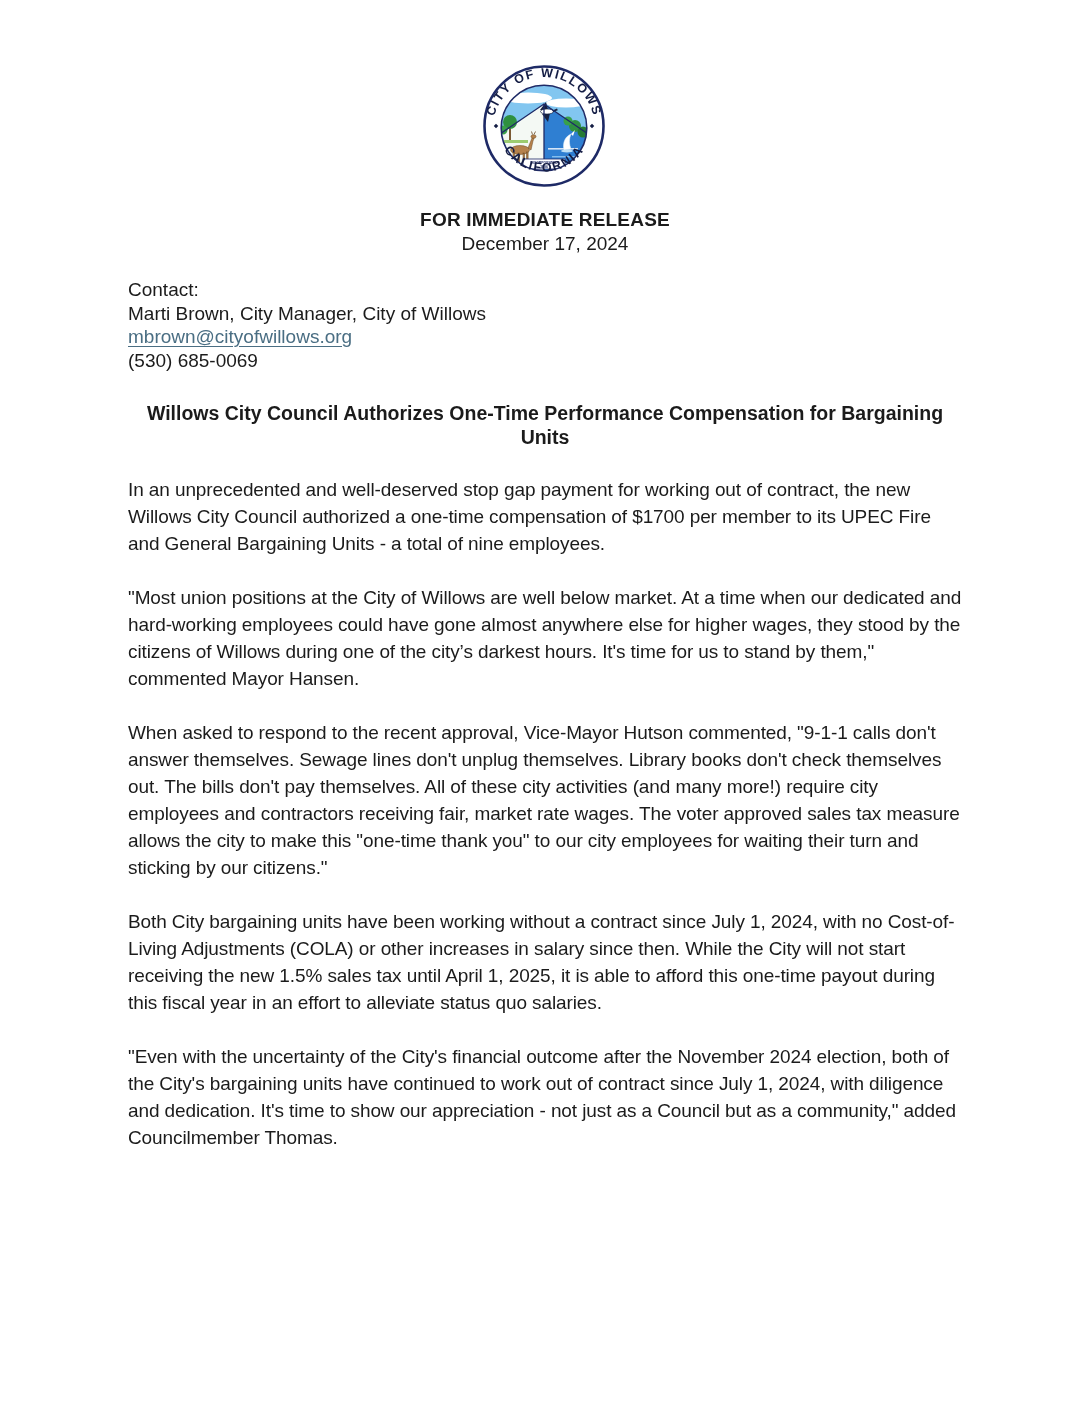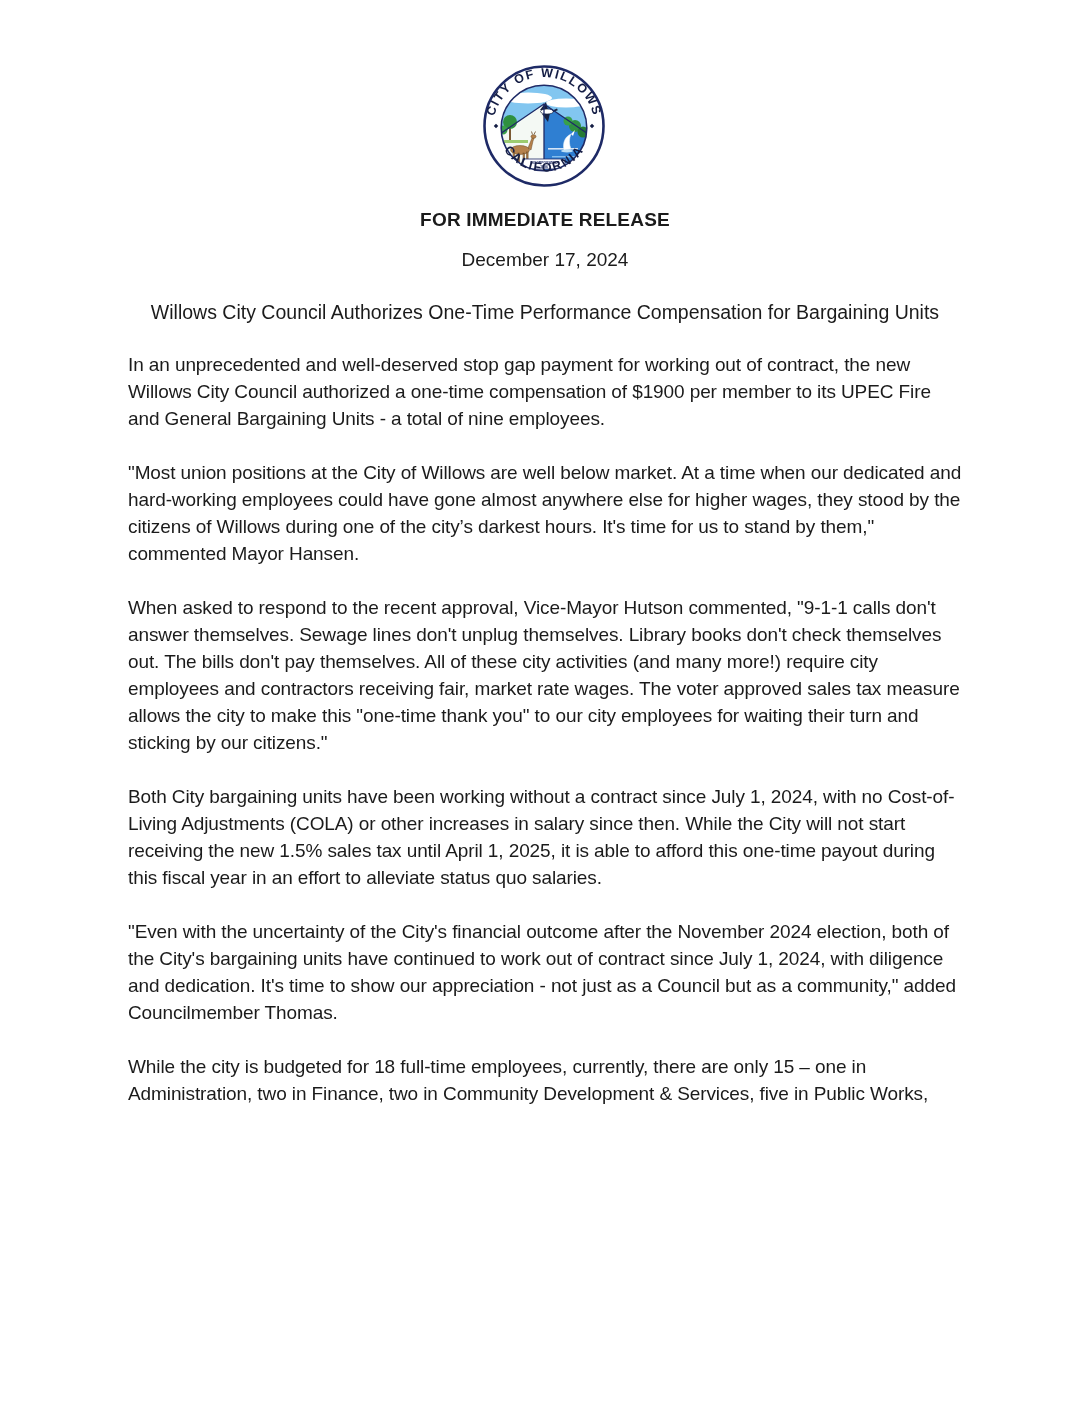--- a/index.html
+++ b/index.html
@@ -32,38 +32,38 @@
     margin-top: 20px;
     font-size: 19px;
     line-height: 23px;
     text-align: center;
   }
   .release-label {
     font-weight: 700;
     letter-spacing: 0.2px;
   }
   .release-date {
-    margin-top: 17px;
+    margin-top: 1px;
   }
   .contact-block {
     margin-top: 23px;
     font-size: 19px;
     line-height: 23.5px;
   }
   .email-link {
     color: #4a6e83;
     text-decoration: underline;
     text-underline-offset: 3px;
     cursor: pointer;
   }
   .headline {
     margin-top: 29px;
     text-align: center;
     font-size: 19.5px;
-    font-weight: 400;
+    font-weight: 700;
     line-height: 24px;
   }
   .body-block {
     margin-top: 27px;
     font-size: 19px;
     line-height: 27px;
   }
   .body-block p {
     margin: 0 0 27px 0;
     letter-spacing: -0.1px;
@@ -164,26 +164,31 @@
     </svg>
   </div>
 
   <div class="content">
 
     <div class="header-block">
       <div class="release-label">FOR IMMEDIATE RELEASE</div>
       <div class="release-date">December 17, 2024</div>
     </div>
 
+    <div class="contact-block">
+      <div>Contact:</div>
+      <div>Marti Brown, City Manager, City of Willows</div>
+      <div><a class="email-link">mbrown@cityofwillows.org</a></div>
+      <div>(530) 685-0069</div>
+    </div>
 
     <div class="headline">Willows City Council Authorizes One-Time Performance Compensation for Bargaining Units</div>
 
     <div class="body-block">
-      <p>In an unprecedented and well-deserved stop gap payment for working out of contract, the new Willows City Council authorized a one-time compensation of $1900 per member to its UPEC Fire and General Bargaining Units - a total of nine employees.</p>
+      <p>In an unprecedented and well-deserved stop gap payment for working out of contract, the new Willows City Council authorized a one-time compensation of $1700 per member to its UPEC Fire and General Bargaining Units - a total of nine employees.</p>
       <p>"Most union positions at the City of Willows are well below market. At a time when our dedicated and hard-working employees could have gone almost anywhere else for higher wages, they stood by the citizens of Willows during one of the city’s darkest hours. It's time for us to stand by them," commented Mayor Hansen.</p>
       <p>When asked to respond to the recent approval, Vice-Mayor Hutson commented, "9-1-1 calls don't answer themselves. Sewage lines don't unplug themselves. Library books don't check themselves out. The bills don't pay themselves. All of these city activities (and many more!) require city employees and contractors receiving fair, market rate wages. The voter approved sales tax measure allows the city to make this "one-time thank you" to our city employees for waiting their turn and sticking by our citizens."</p>
       <p>Both City bargaining units have been working without a contract since July 1, 2024, with no Cost-of-Living Adjustments (COLA) or other increases in salary since then. While the City will not start receiving the new 1.5% sales tax until April 1, 2025, it is able to afford this one-time payout during this fiscal year in an effort to alleviate status quo salaries.</p>
       <p>"Even with the uncertainty of the City's financial outcome after the November 2024 election, both of the City's bargaining units have continued to work out of contract since July 1, 2024, with diligence and dedication. It's time to show our appreciation - not just as a Council but as a community," added Councilmember Thomas.</p>
-      <p>While the city is budgeted for 18 full-time employees, currently, there are only 15 – one in Administration, two in Finance, two in Community Development &amp; Services, five in Public Works,</p>
     </div>
 
   </div>
 </div>
 
 </body></html>

